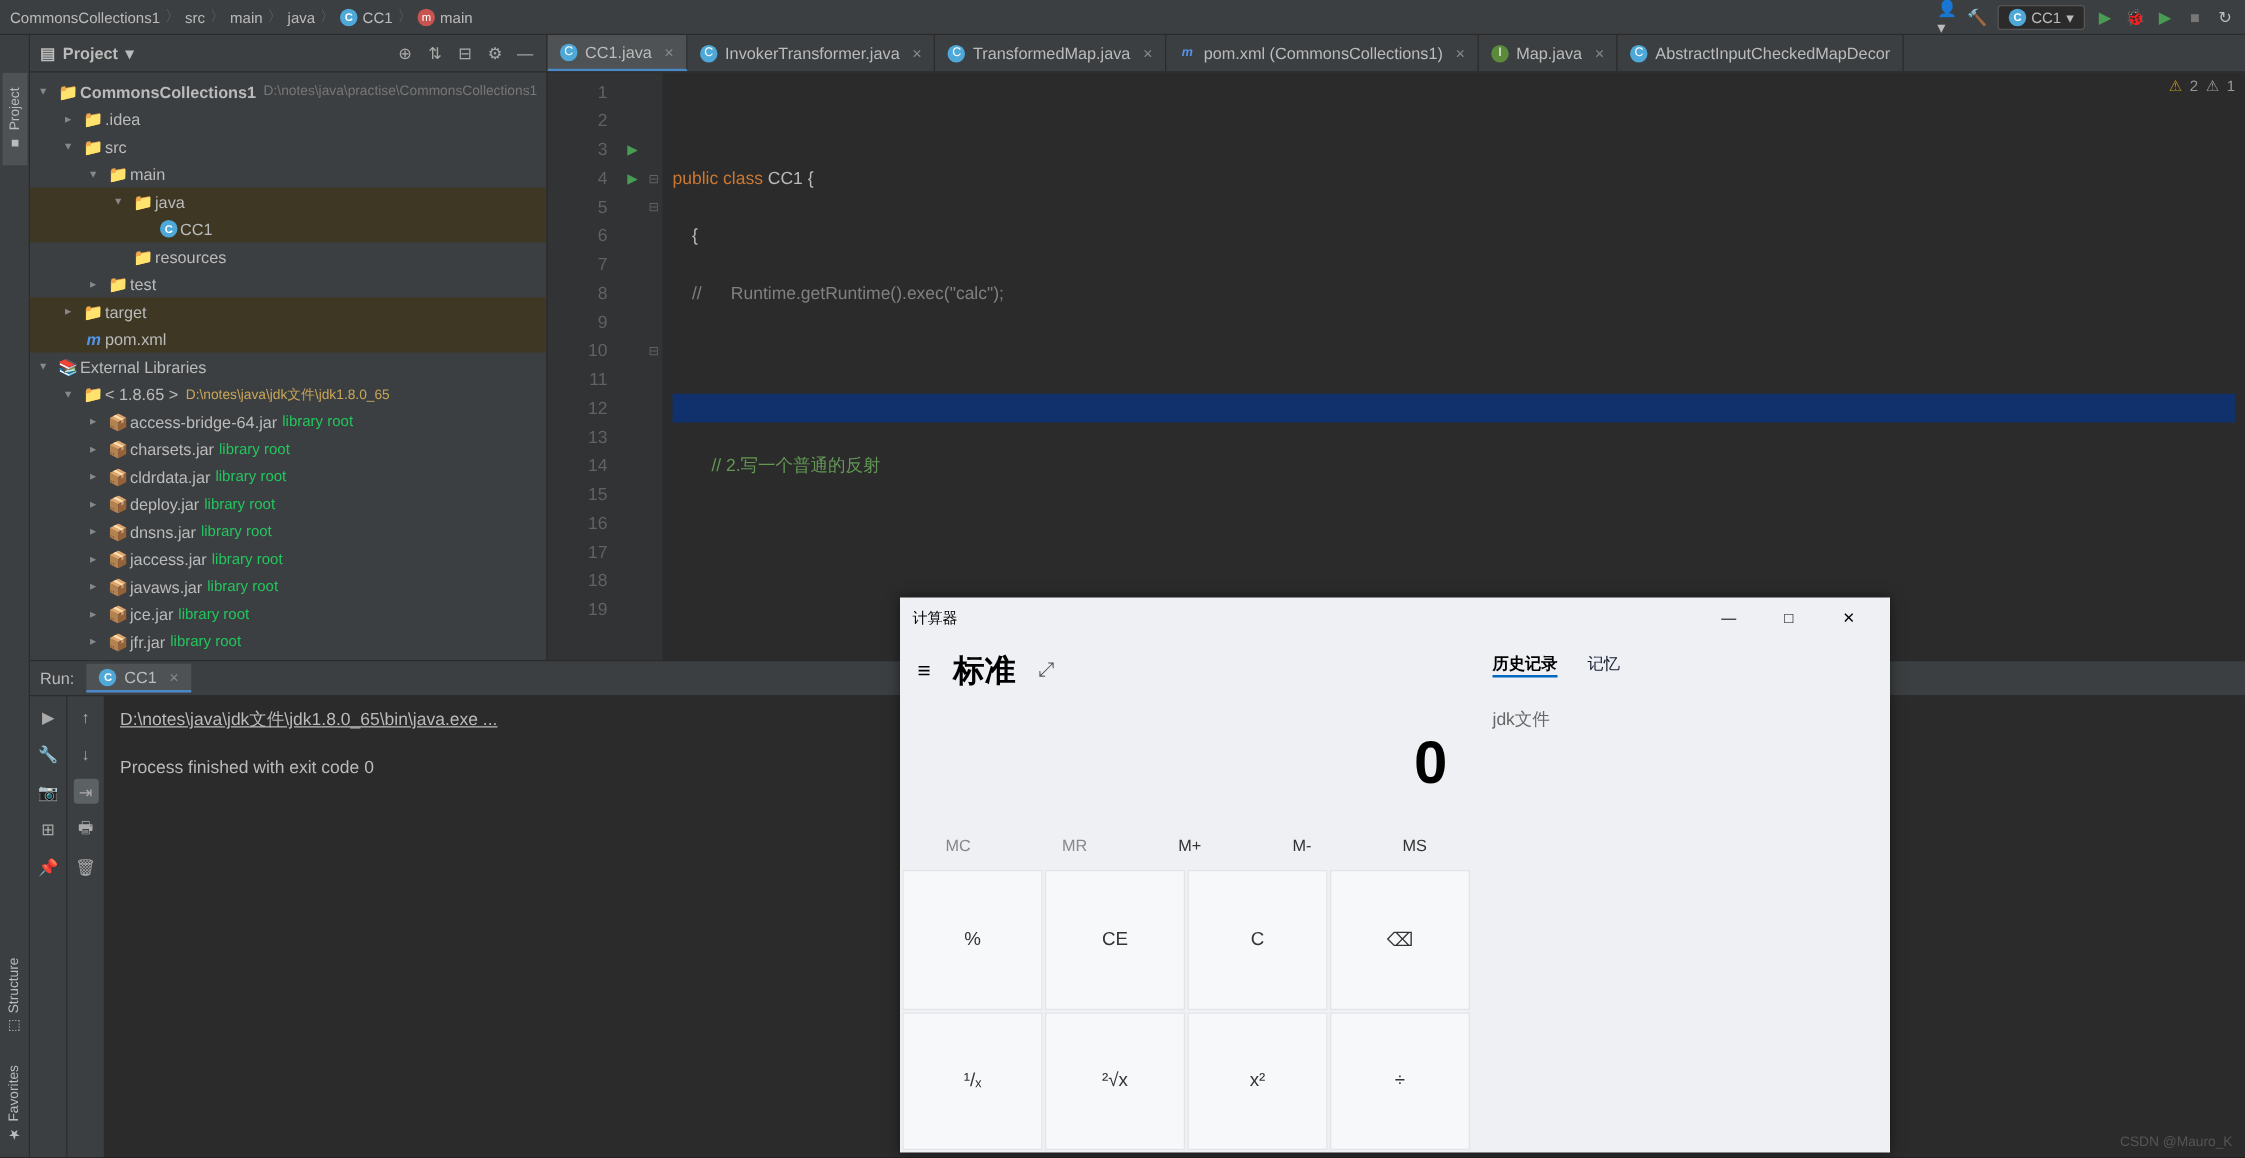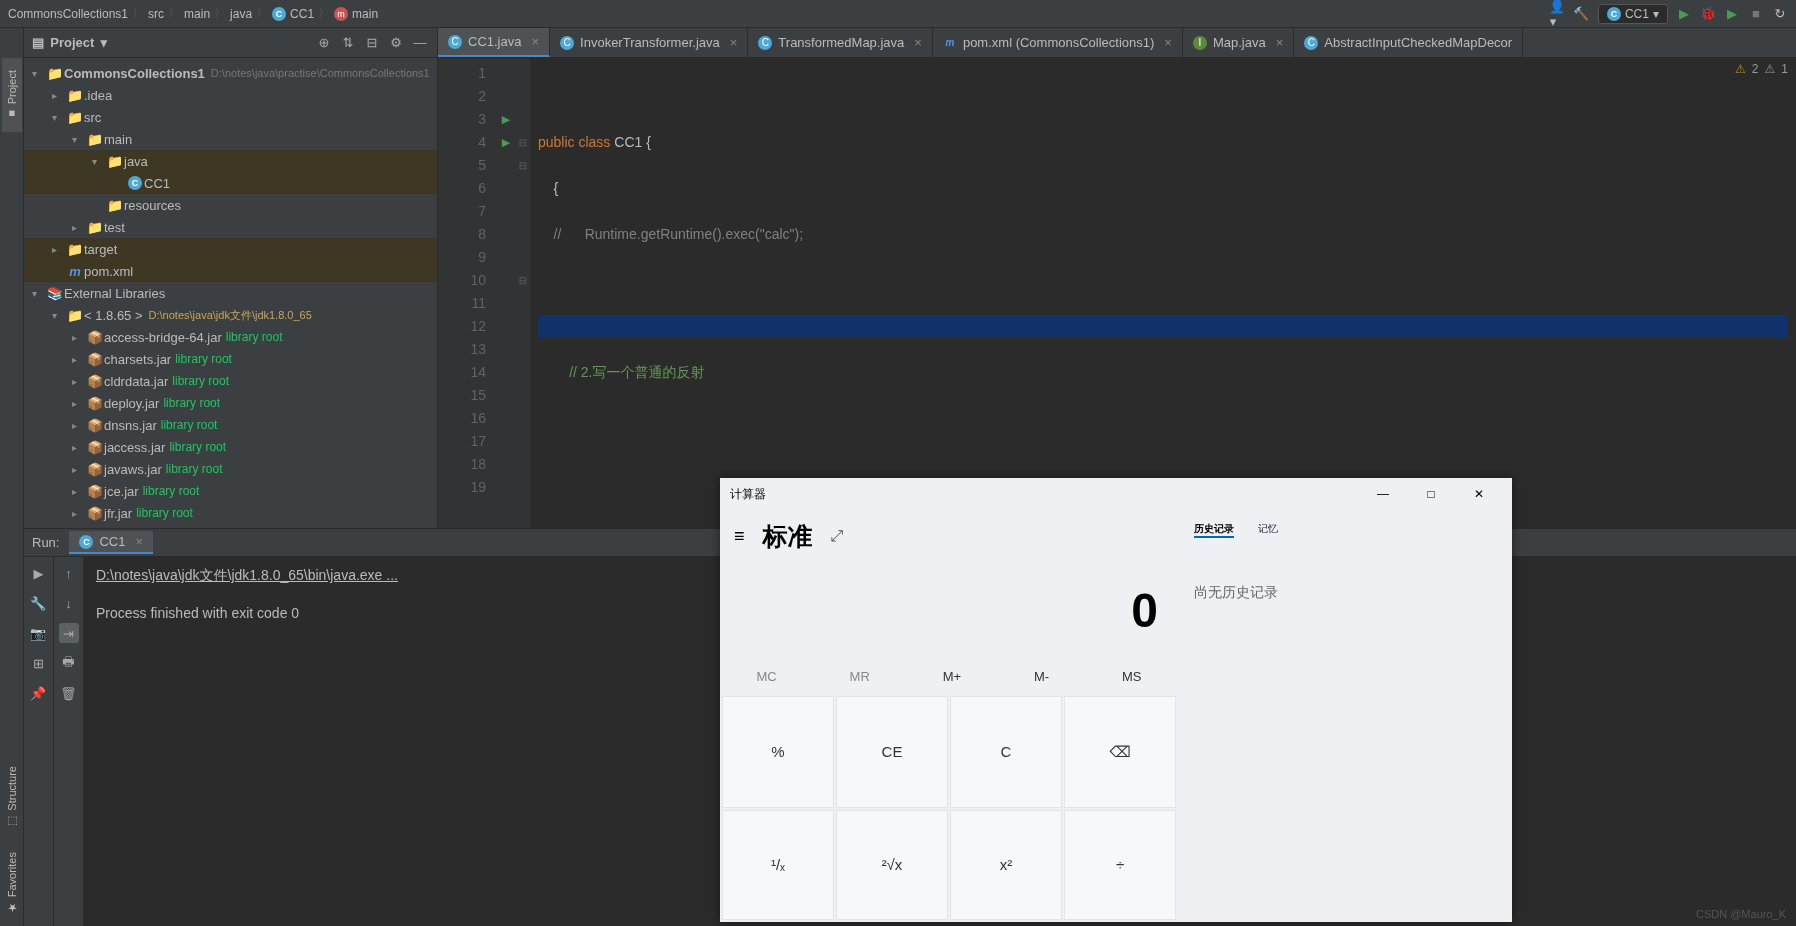--- a/index.html
+++ b/index.html
@@ -77,21 +77,21 @@
 .calc-head{height:52px;display:flex;align-items:center;padding:0 14px;gap:18px}
 .calc-menu{font-size:18px}
 .calc-mode{font-size:25px;font-weight:600}
 .calc-pin{font-size:16px;color:#555}
 .calc-disp{height:96px;display:flex;align-items:center;justify-content:flex-end;padding:0 20px;font-size:48px;font-weight:600}
 .calc-mem{height:36px;display:flex;justify-content:space-around;align-items:center;font-size:13px;color:#888}
 .calc-mem span.act{color:#333}
 .calc-grid{flex:1;display:grid;grid-template-columns:repeat(4,1fr);gap:2px;padding:2px}
 .calc-key{background:#f7f8fa;display:flex;align-items:center;justify-content:center;font-size:15px;color:#333;cursor:pointer;border:1px solid #e2e4e8}
 .calc-side{flex:1;padding:12px 16px}
-.calc-tabs{display:flex;gap:24px;font-size:10px;margin-bottom:46px}
+.calc-tabs{display:flex;gap:24px;font-size:13px;margin-bottom:25px}
 .calc-tab{cursor:pointer;color:#0f172a}
 .calc-tab.active{color:#000;font-weight:600;border-bottom:2px solid #0067c0}
 .calc-empty{font-size:14px;color:#666}
 .watermark{position:absolute;right:10px;bottom:6px;color:#555;font-size:11px;z-index:5}
 </style>
 </head>
 <body>
 
 <div class="topbar">
   <div class="breadcrumb">
@@ -426,18 +426,18 @@
         <div class="calc-key">²√x</div>
         <div class="calc-key">x²</div>
         <div class="calc-key">÷</div>
       </div>
     </div>
     <div class="calc-side">
       <div class="calc-tabs">
         <span class="calc-tab active">历史记录</span>
         <span class="calc-tab">记忆</span>
       </div>
-      <div class="calc-empty">尚无历史记录</div>
+      <div class="calc-empty">jdk文件</div>
     </div>
   </div>
 </div>
 
 <div class="watermark">CSDN @Mauro_K</div>
 
 </body></html>

